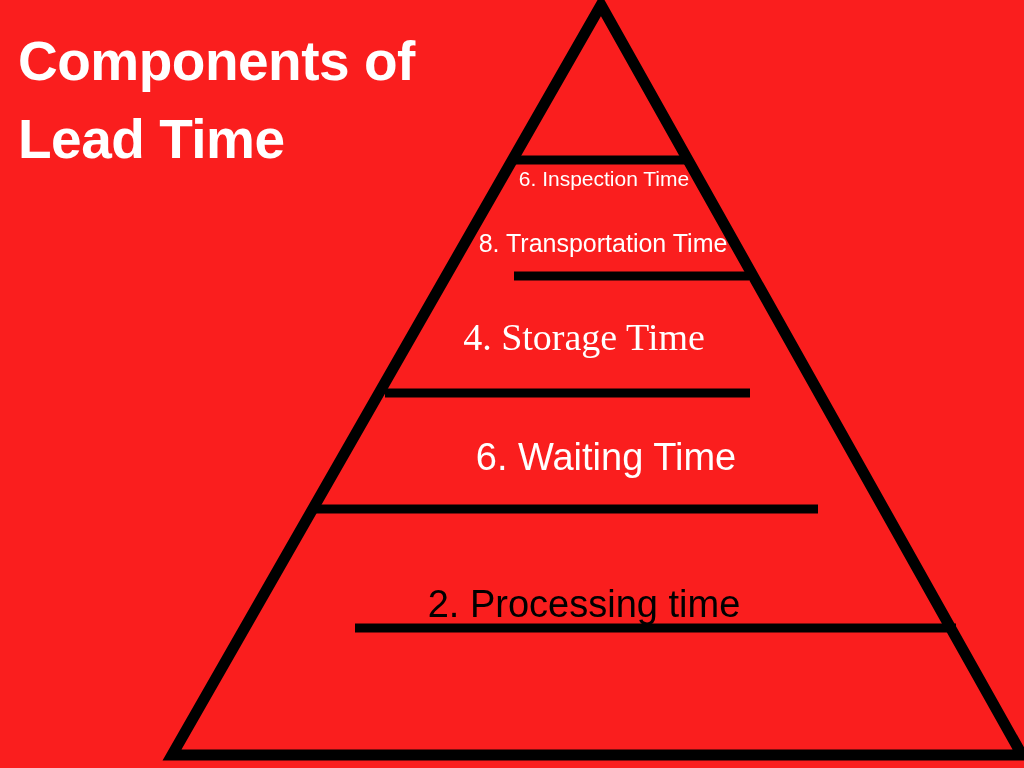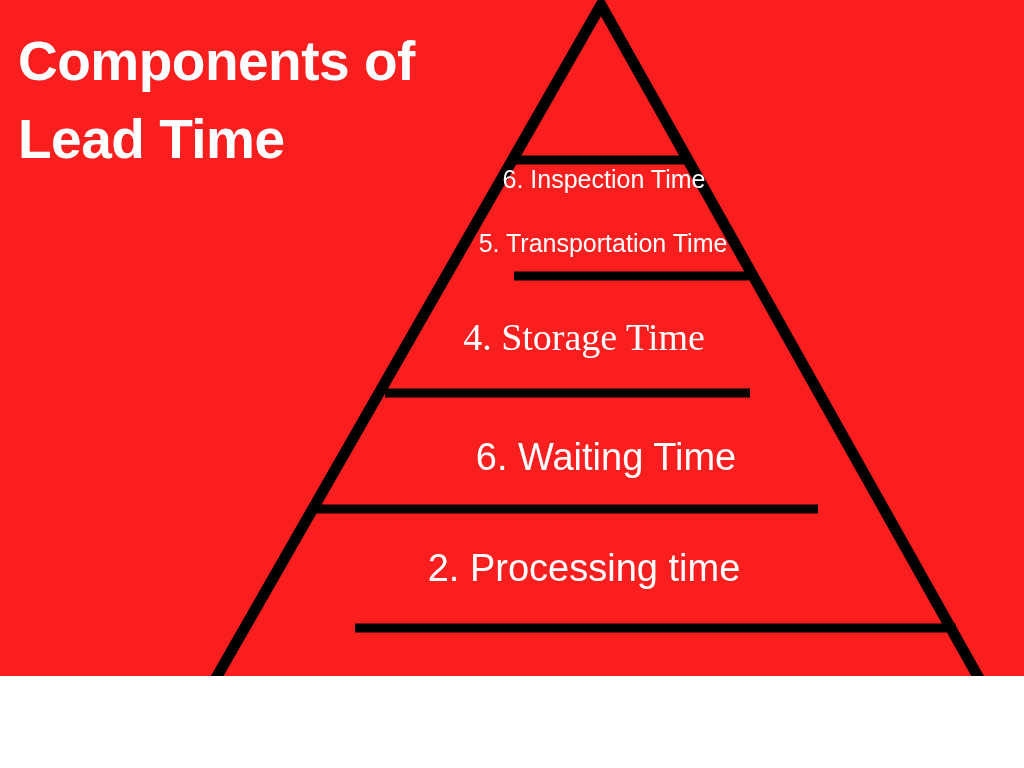--- a/index.html
+++ b/index.html
@@ -4,21 +4,21 @@
 <title>Components of Lead Time</title>
 <style>
   html, body {
     margin: 0;
     padding: 0;
     background: #ffffff;
   }
   #slide {
     position: relative;
     width: 1024px;
-    height: 676px;
+    height: 768px;
     overflow: hidden;
     background: #fa1e1e;
     font-family: "Liberation Sans", sans-serif;
   }
   #pyramid-svg {
     position: absolute;
     left: 0;
     top: 0;
     width: 1024px;
     height: 768px;
@@ -40,21 +40,21 @@
   .tier-label {
     position: absolute;
     color: #ffffff;
     font-family: "Liberation Sans", sans-serif;
     font-weight: normal;
     text-align: center;
     white-space: nowrap;
     z-index: 4;
     transform: translate(-50%, -50%);
   }
-  #tier-label-6 { left: 604px; top: 179px; font-size: 25px; }
+  #tier-label-6 { left: 604px; top: 179px; font-size: 21px; }
   #tier-label-5 { left: 603px; top: 243px; font-size: 25px; }
   #tier-label-4 { left: 584px; top: 337px; font-size: 38px; }
   #tier-label-3 { left: 606px; top: 457px; font-size: 38px; }
   #tier-label-2 { left: 584px; top: 568px; font-size: 38px; }
   #tier-label-1 { left: 586px; top: 683px; font-size: 40px; }
 </style>
 </head>
 <body>
 
 <div id="slide" style="background: rgb(250, 30, 30);">
@@ -66,22 +66,22 @@
     <line id="divider-3" x1="385" y1="393" x2="750" y2="393" stroke="#000000" stroke-width="9"></line>
     <line id="divider-4" x1="316" y1="509" x2="818" y2="509" stroke="#000000" stroke-width="9"></line>
     <line id="divider-5" x1="355" y1="628" x2="956" y2="628" stroke="#000000" stroke-width="9"></line>
   </svg>
 
   <div id="slide-title" style="color: rgb(255, 255, 255);">Components of
 Lead Time</div>
 
   <div class="tier-label" id="tier-label-6" style="color: rgb(255, 255, 255);">6. Inspection Time</div>
 
-  <div class="tier-label" id="tier-label-5" style="color: rgb(255, 255, 255);">5. Transportation Time</div>
+  <div class="tier-label" id="tier-label-5" style="color: rgb(255, 255, 255);">8. Transportation Time</div>
 
   <div class="tier-label" id="tier-label-4" style="color: rgb(255, 255, 255); font-family: Liberation Serif, serif;">4. Storage Time</div>
 
   <div class="tier-label" id="tier-label-3" style="color: rgb(255, 255, 255);">6. Waiting Time</div>
 
-  <div class="tier-label" id="tier-label-2" style="color: #ffffff;">2. Processing time</div>
+  <div class="tier-label" id="tier-label-2" style="color: #000000; margin-top: 36px;">2. Processing time</div>
 
 
 </div>
 
 </body></html>

